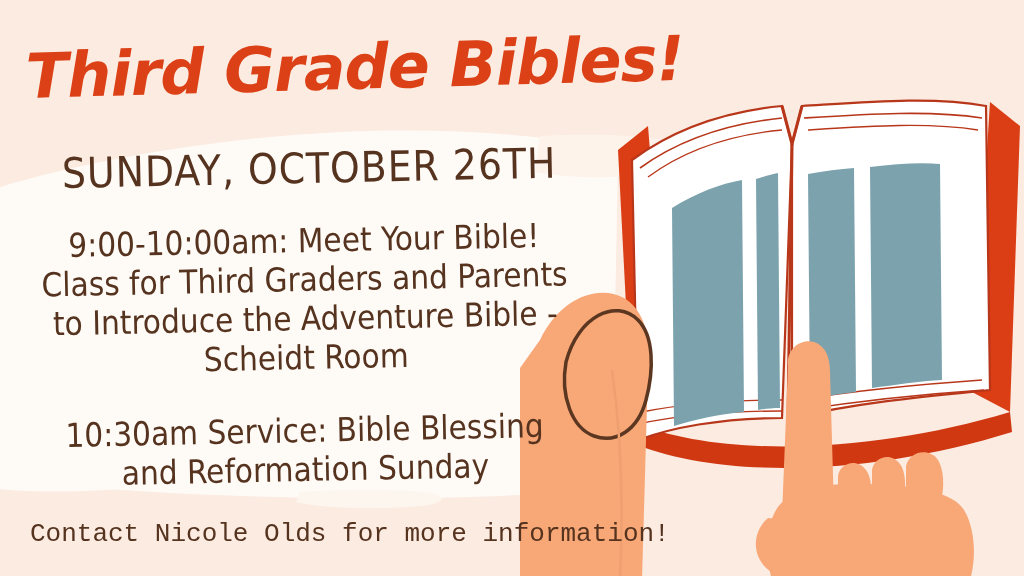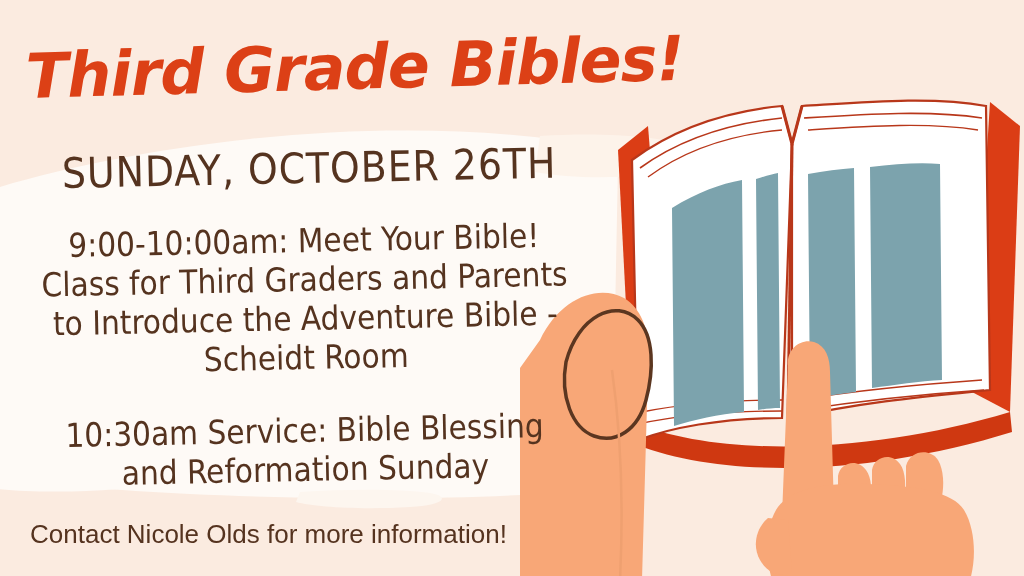--- a/index.html
+++ b/index.html
@@ -61,21 +61,21 @@
     text-align:center;
     font-family:"DejaVu Sans Condensed","DejaVu Sans", sans-serif;
     font-size:33px;line-height:1.18;
     color:#55331f;
     transform:rotate(-1.2deg);
     transform-origin:center center;
   }
   .block2 .l{display:block;white-space:nowrap;}
   .contact{
     position:absolute;left:30px;top:519px;width:560px;
-    font-family:Liberation Sans, sans-serif;
+    font-family:Liberation Mono, monospace;
     font-size:26px;line-height:1.2;
     color:#55331f;
     white-space:nowrap;
   }
 </style>
 </head>
 <body>
 
 <div id="poster">
 

